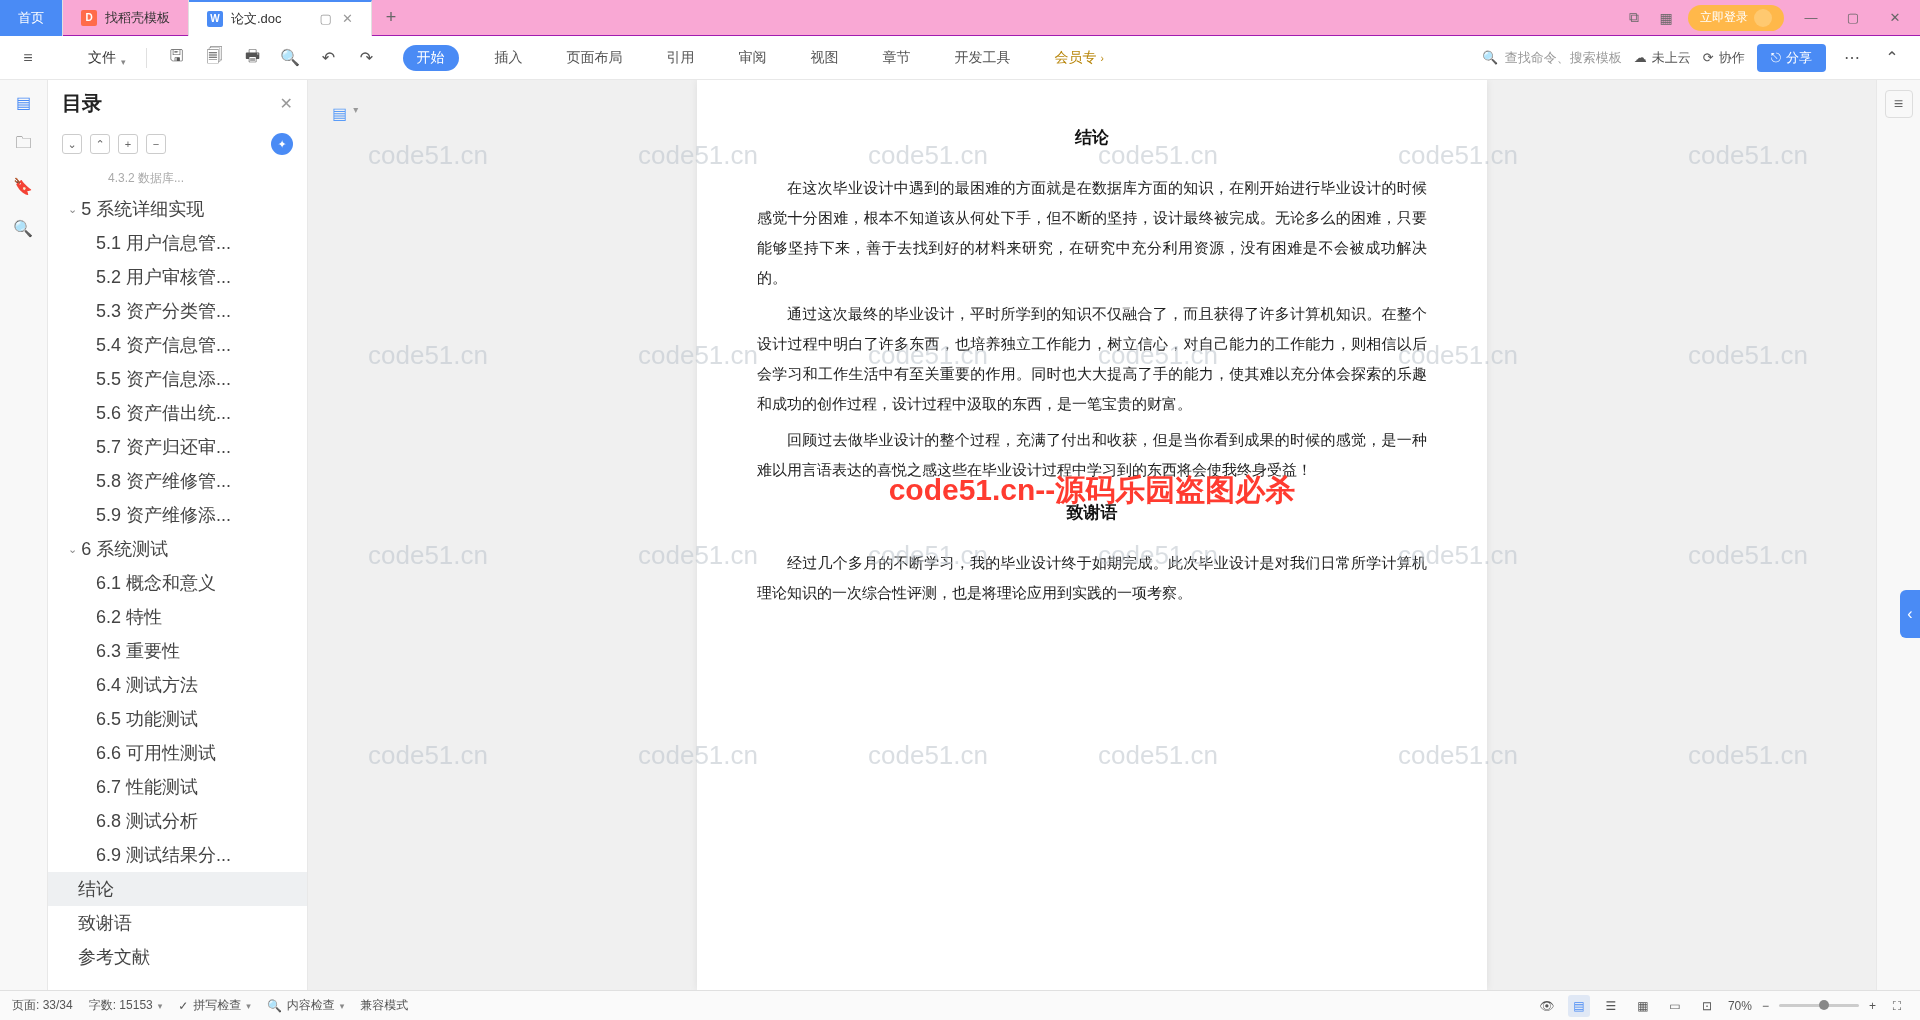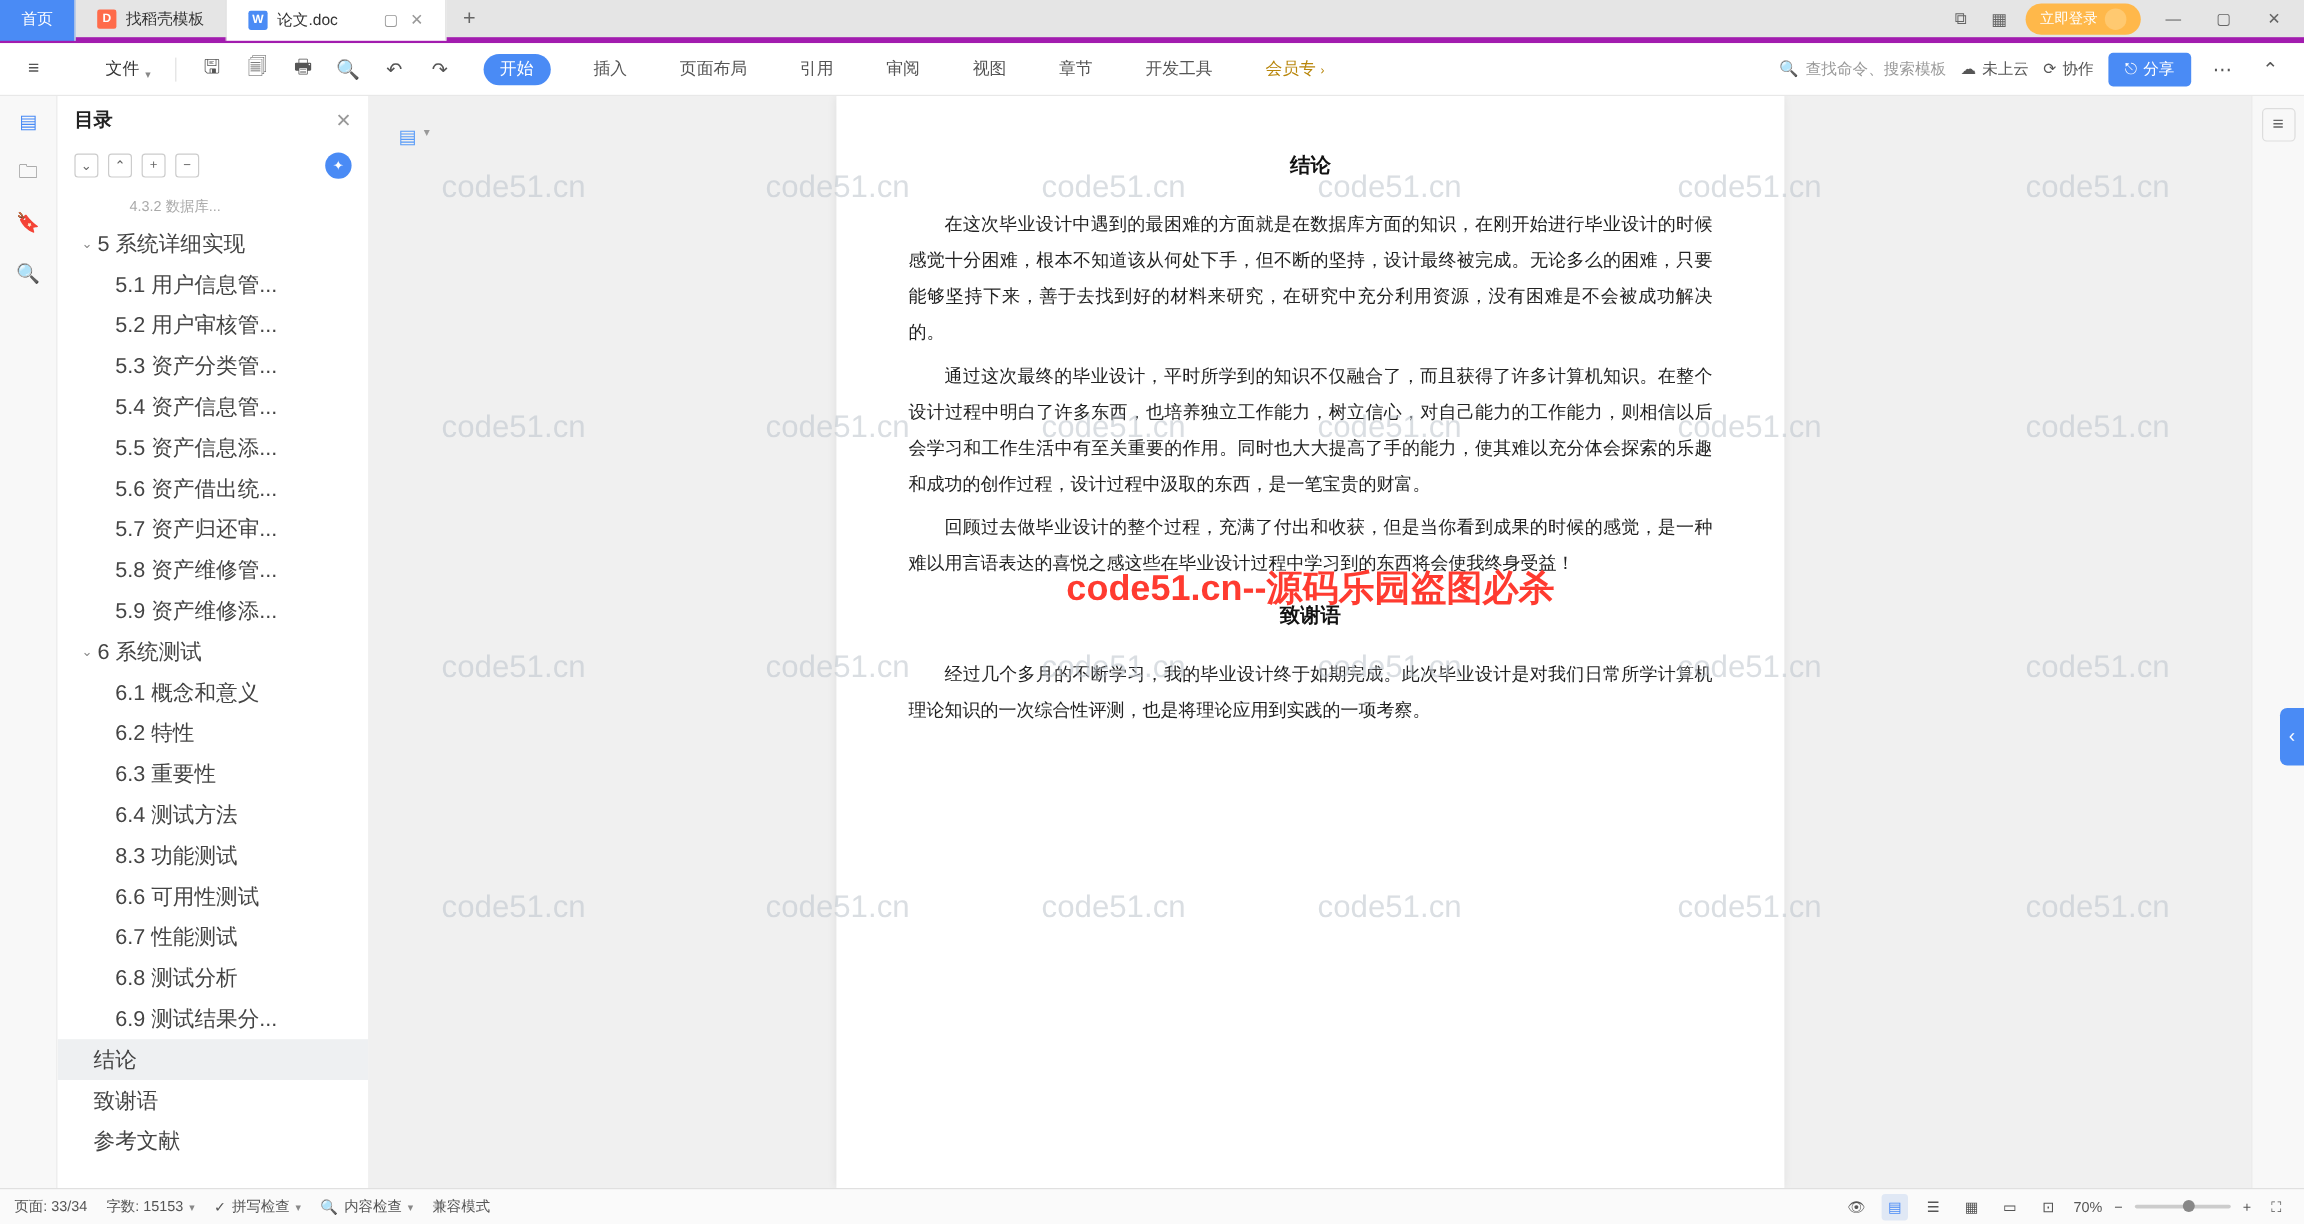--- a/index.html
+++ b/index.html
@@ -1,19 +1,19 @@
 <!DOCTYPE html>
 <html><head>
 <meta charset="utf-8">
 <style>
 * { margin: 0; padding: 0; box-sizing: border-box; font-family: "Microsoft YaHei", Arial, sans-serif; }
 body { background: #fff; width: 1920px; height: 1020px; overflow: hidden; position: relative; }
 
 
-.titlebar { height: 36px; background: #e5e5e5; display: flex; align-items: center; border-bottom: 5px solid #a21caf; }
+.titlebar { height: 36px; background: #f9a8d4; display: flex; align-items: center; border-bottom: 1px solid #a21caf; }
 .tab { height: 36px; padding: 0 18px; display: flex; align-items: center; gap: 8px; font-size: 13px; color: #333; cursor: pointer; border-right: 1px solid #e0e0e0; }
 .tab.home { background: #4a8bf5; color: #fff; font-weight: 500; }
 .tab.active { background: #fff; border-top: 2px solid #4a8bf5; }
 .tab .w-icon { width: 16px; height: 16px; background: #4a8bf5; color: #fff; font-size: 10px; font-weight: bold; display: flex; align-items: center; justify-content: center; border-radius: 2px; }
 .tab .d-icon { width: 16px; height: 16px; background: #ff6b4a; color: #fff; font-size: 10px; font-weight: bold; display: flex; align-items: center; justify-content: center; border-radius: 2px; }
 .tab.active .tab-controls { margin-left: 30px; display: flex; gap: 10px; color: #999; }
 .tab-add { padding: 0 14px; font-size: 18px; color: #666; cursor: pointer; }
 .titlebar-right { margin-left: auto; display: flex; align-items: center; gap: 12px; padding-right: 10px; }
 .tb-icon { width: 20px; height: 20px; color: #666; cursor: pointer; display: flex; align-items: center; justify-content: center; font-size: 14px; }
 .login-btn { background: #ffb84a; color: #fff; padding: 4px 12px; border-radius: 14px; font-size: 12px; display: flex; align-items: center; gap: 6px; }
@@ -39,21 +39,21 @@
 .body { display: flex; height: calc(1020px - 36px - 44px - 30px); }
 
 
 .leftrail { width: 48px; background: #f8f8f8; border-right: 1px solid #e8e8e8; display: flex; flex-direction: column; align-items: center; padding-top: 10px; gap: 18px; }
 .rail-icon { width: 24px; height: 24px; color: #666; cursor: pointer; display: flex; align-items: center; justify-content: center; }
 .rail-icon.active { color: #4a8bf5; }
 
 
 .toc { width: 260px; background: #fff; border-right: 1px solid #e8e8e8; display: flex; flex-direction: column; }
 .toc-head { padding: 10px 14px; display: flex; align-items: center; justify-content: space-between; }
-.toc-head h2 { font-size: 16px; font-weight: 600; color: #222; }
+.toc-head h2 { font-size: 20px; font-weight: 600; color: #222; }
 .toc-head .close { color: #999; cursor: pointer; }
 .toc-tools { padding: 6px 14px; display: flex; align-items: center; gap: 8px; }
 .toc-tool { width: 20px; height: 20px; border: 1px solid #ccc; border-radius: 3px; display: flex; align-items: center; justify-content: center; font-size: 11px; color: #666; cursor: pointer; }
 .toc-ai { margin-left: auto; width: 22px; height: 22px; border-radius: 50%; background: #4a8bf5; color: #fff; display: flex; align-items: center; justify-content: center; font-size: 11px; }
 .toc-list { flex: 1; overflow-y: auto; padding: 4px 0; }
 .toc-item { padding: 5px 14px 5px 30px; font-size: 18px; color: #444; cursor: pointer; white-space: nowrap; overflow: hidden; text-overflow: ellipsis; }
 .toc-item.l1 { padding-left: 20px; font-weight: 500; display: flex; align-items: center; gap: 4px; }
 .toc-item.l1::before { content: "⌄"; font-size: 11px; color: #888; }
 .toc-item.l2 { padding-left: 48px; }
 .toc-item.l0 { padding-left: 30px; font-weight: 500; }
@@ -197,21 +197,21 @@
         <div class="toc-item l2">5.5 资产信息添...</div>
         <div class="toc-item l2">5.6 资产借出统...</div>
         <div class="toc-item l2">5.7 资产归还审...</div>
         <div class="toc-item l2">5.8 资产维修管...</div>
         <div class="toc-item l2">5.9 资产维修添...</div>
         <div class="toc-item l1">6 系统测试</div>
         <div class="toc-item l2">6.1 概念和意义</div>
         <div class="toc-item l2">6.2 特性</div>
         <div class="toc-item l2">6.3 重要性</div>
         <div class="toc-item l2">6.4 测试方法</div>
-        <div class="toc-item l2">8.3 功能测试</div>
+        <div class="toc-item l2">6.5 功能测试</div>
         <div class="toc-item l2">6.6 可用性测试</div>
         <div class="toc-item l2">6.7 性能测试</div>
         <div class="toc-item l2">6.8 测试分析</div>
         <div class="toc-item l2">6.9 测试结果分...</div>
         <div class="toc-item l0 selected">结论</div>
         <div class="toc-item l0">致谢语</div>
         <div class="toc-item l0">参考文献</div>
       </div>
   </div>
 

